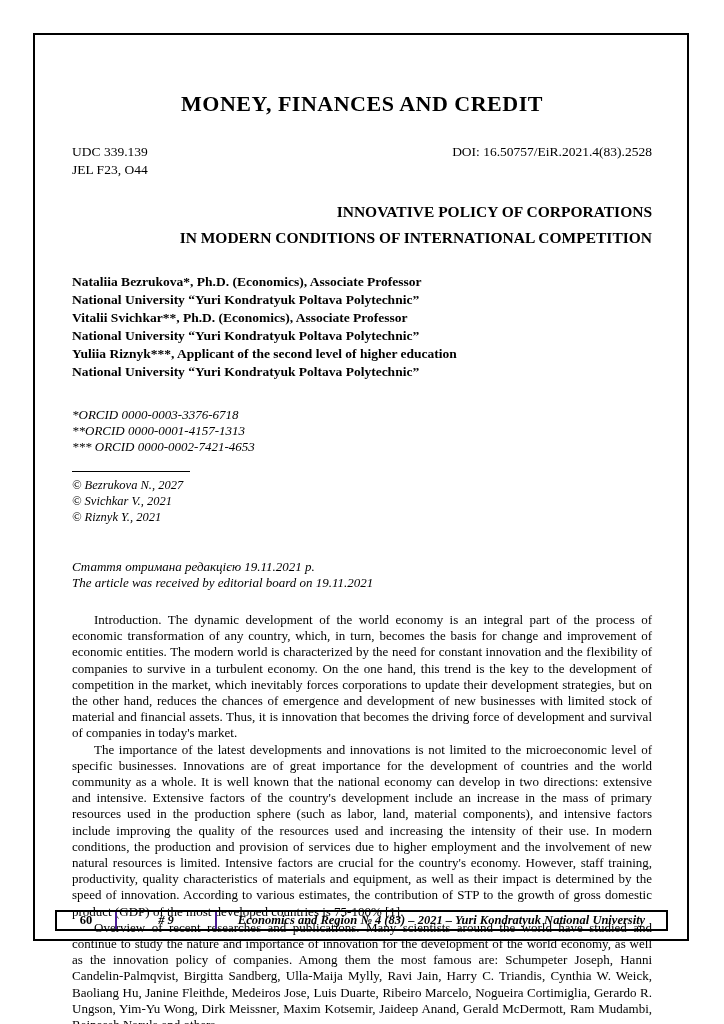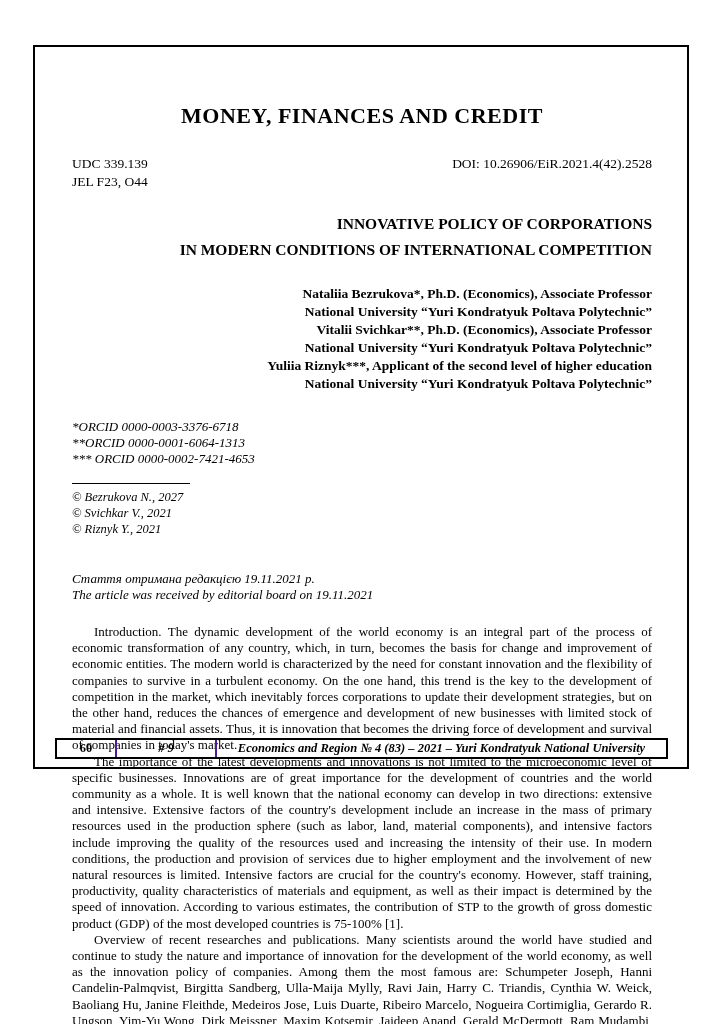--- a/index.html
+++ b/index.html
@@ -3,42 +3,42 @@
 <meta charset="utf-8">
 <style>
   html, body { margin: 0; padding: 0; }
   body {
     width: 724px; height: 1024px;
     background: #ffffff; color: #000000;
     font-family: "Liberation Serif", serif;
     position: relative; overflow: hidden;
   }
   .frame {
-    position: absolute; left: 33px; top: 45px;
-    width: 656px; height: 724px;
+    position: absolute; left: 33px; top: 33px;
+    width: 656px; height: 908px;
     border: 2px solid #000;
     box-sizing: border-box;
   }
   .content {
     padding: 56px 35px 0 37px;
   }
   .section-header {
     font-size: 22px; font-weight: bold; text-align: center;
     letter-spacing: 0.5px; margin: 0;
   }
   .meta-row {
     margin-top: 26px; display: flex; justify-content: space-between;
     font-size: 13.5px; line-height: 18px; gap: 16px;
   }
   .article-title {
     margin: 20px 0 0 0; text-align: right;
     font-size: 15.5px; font-weight: bold; line-height: 26px;
   }
   .authors {
-    margin-top: 22px; text-align: right;
+    margin-top: 22px; text-align: left;
     font-size: 13.5px; font-weight: bold; line-height: 18px;
   }
   .orcids {
     margin-top: 26px; font-style: italic;
     font-size: 13px; line-height: 16px;
   }
   .divider {
     margin-top: 16px; width: 118px; border-top: 1.5px solid #000; height: 0;
   }
   .copyrights {
@@ -75,40 +75,40 @@
 <div class="frame">
   <div class="content">
 
     <h1 class="section-header">MONEY, FINANCES AND CREDIT</h1>
 
     <div class="meta-row">
       <div>
         <div>UDC 339.139</div>
         <div>JEL F23, O44</div>
       </div>
-      <div>DOI: 10.26906/EiR.2021.4(42).2528</div>
+      <div>DOI: 16.50757/EiR.2021.4(83).2528</div>
     </div>
 
     <h2 class="article-title">
       <span>INNOVATIVE POLICY OF CORPORATIONS</span><br>
       <span>IN MODERN CONDITIONS OF INTERNATIONAL COMPETITION</span>
     </h2>
 
     <div class="authors">
       <div>Nataliia Bezrukova*, Ph.D. (Economics), Associate Professor</div>
       <div>National University “Yuri Kondratyuk Poltava Polytechnic”</div>
       <div>Vitalii Svichkar**, Ph.D. (Economics), Associate Professor</div>
       <div>National University “Yuri Kondratyuk Poltava Polytechnic”</div>
       <div>Yuliia Riznyk***, Applicant of the second level of higher education</div>
       <div>National University “Yuri Kondratyuk Poltava Polytechnic”</div>
     </div>
 
     <div class="orcids">
       <div>*ORCID 0000-0003-3376-6718</div>
-      <div>**ORCID 0000-0001-6064-1313</div>
+      <div>**ORCID 0000-0001-4157-1313</div>
       <div>*** ORCID 0000-0002-7421-4653</div>
     </div>
 
     <div class="divider"></div>
 
     <div class="copyrights">
       <div>© Bezrukova N., 2027</div>
       <div>© Svichkar V., 2021</div>
       <div>© Riznyk Y., 2021</div>
     </div>

